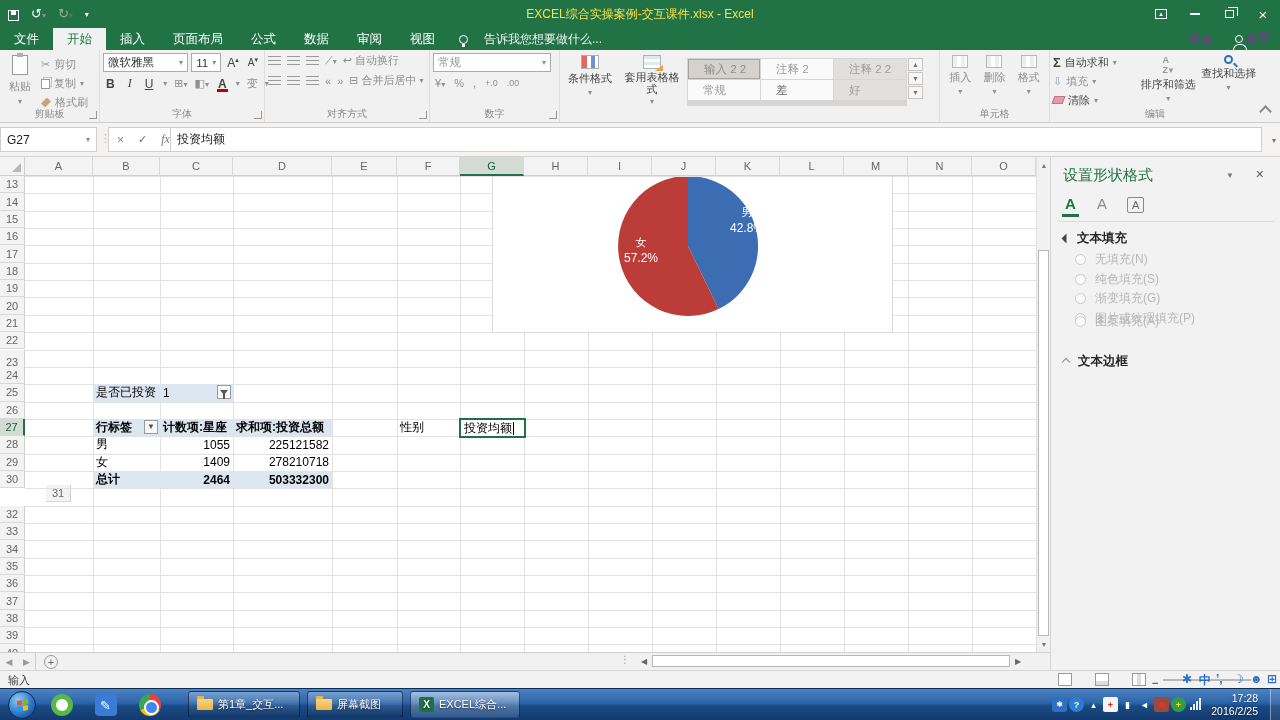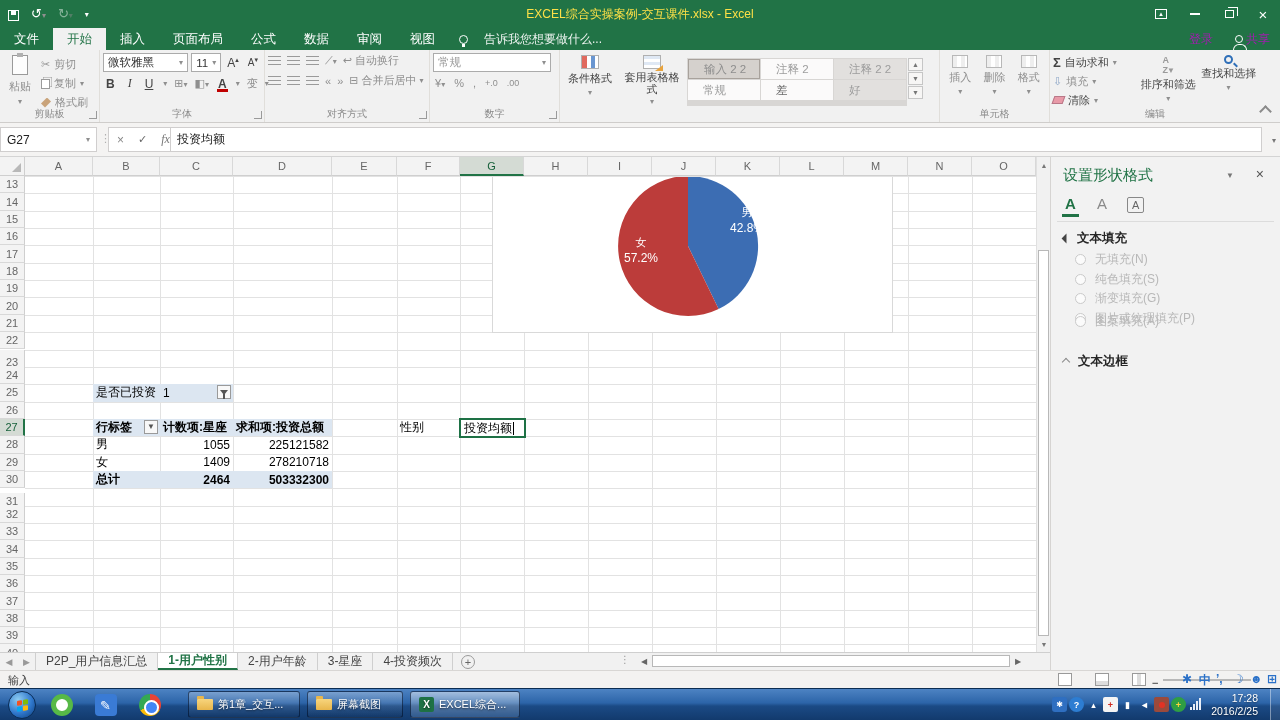--- a/index.html
+++ b/index.html
@@ -473,21 +473,21 @@
         <div class="rowhdr" style="top: 157.8px; height: 17.35px;">21</div>
         <div class="rowhdr" style="top: 175.15px; height: 17.35px;">22</div>
         <div class="rowhdr" style="top: 192.5px; height: 26px;">23</div>
         <div class="rowhdr" style="top: 209.85px; height: 17.35px;">24</div>
         <div class="rowhdr" style="top: 227.2px; height: 17.35px;">25</div>
         <div class="rowhdr" style="top: 244.55px; height: 17.35px;">26</div>
         <div class="rowhdr sel" style="top: 261.9px; height: 17.35px;">27</div>
         <div class="rowhdr" style="top: 279.25px; height: 17.35px;">28</div>
         <div class="rowhdr" style="top: 296.6px; height: 17.35px;">29</div>
         <div class="rowhdr" style="top: 313.95px; height: 17.35px;">30</div>
-        <div class="rowhdr" style="top: 336px; height: 17.35px;">31</div>
+        <div class="rowhdr" style="top: 328px; height: 17.35px; margin-left: 46px;">31</div>
         <div class="rowhdr" style="top: 348.65px; height: 17.35px;">32</div>
         <div class="rowhdr" style="top: 366px; height: 17.35px;">33</div>
         <div class="rowhdr" style="top: 383.35px; height: 17.35px;">34</div>
         <div class="rowhdr" style="top: 400.7px; height: 17.35px;">35</div>
         <div class="rowhdr" style="top: 418.05px; height: 17.35px;">36</div>
         <div class="rowhdr" style="top: 435.4px; height: 17.35px;">37</div>
         <div class="rowhdr" style="top: 452.75px; height: 17.35px;">38</div>
         <div class="rowhdr" style="top: 470.1px; height: 17.35px;">39</div>
         <div class="rowhdr" style="top: 487.45px; height: 17.35px;">40</div>
       </div>
@@ -576,27 +576,20 @@
 
   <div id="vscroll">
     <span class="scr-arrow" style="top:0;">▲</span>
     <div id="vthumb" style="top:93px;height:386px;"></div>
     <span class="scr-arrow" style="bottom:0;">▼</span>
   </div>
 
   <div id="tabbar">
     <span class="nav-ar">◀</span>
     <span class="nav-ar" style="border-right:1px solid #cfcfcf;">▶</span>
-    <div id="sheettabs" style="display:flex;">
-        <div class="stab">P2P_用户信息汇总</div>
-        <div class="stab active">1-用户性别</div>
-        <div class="stab">2-用户年龄</div>
-        <div class="stab">3-星座</div>
-        <div class="stab">4-投资频次</div>
-      </div>
     <div class="newsheet">
         <i>+</i>
       </div>
   </div>
   <span id="hs-dots">⋮</span>
   <div id="hscroll">
     <span class="hs-btn">◀</span>
     <div id="hthumb"></div>
     <span class="hs-btn">▶</span>
   </div>

